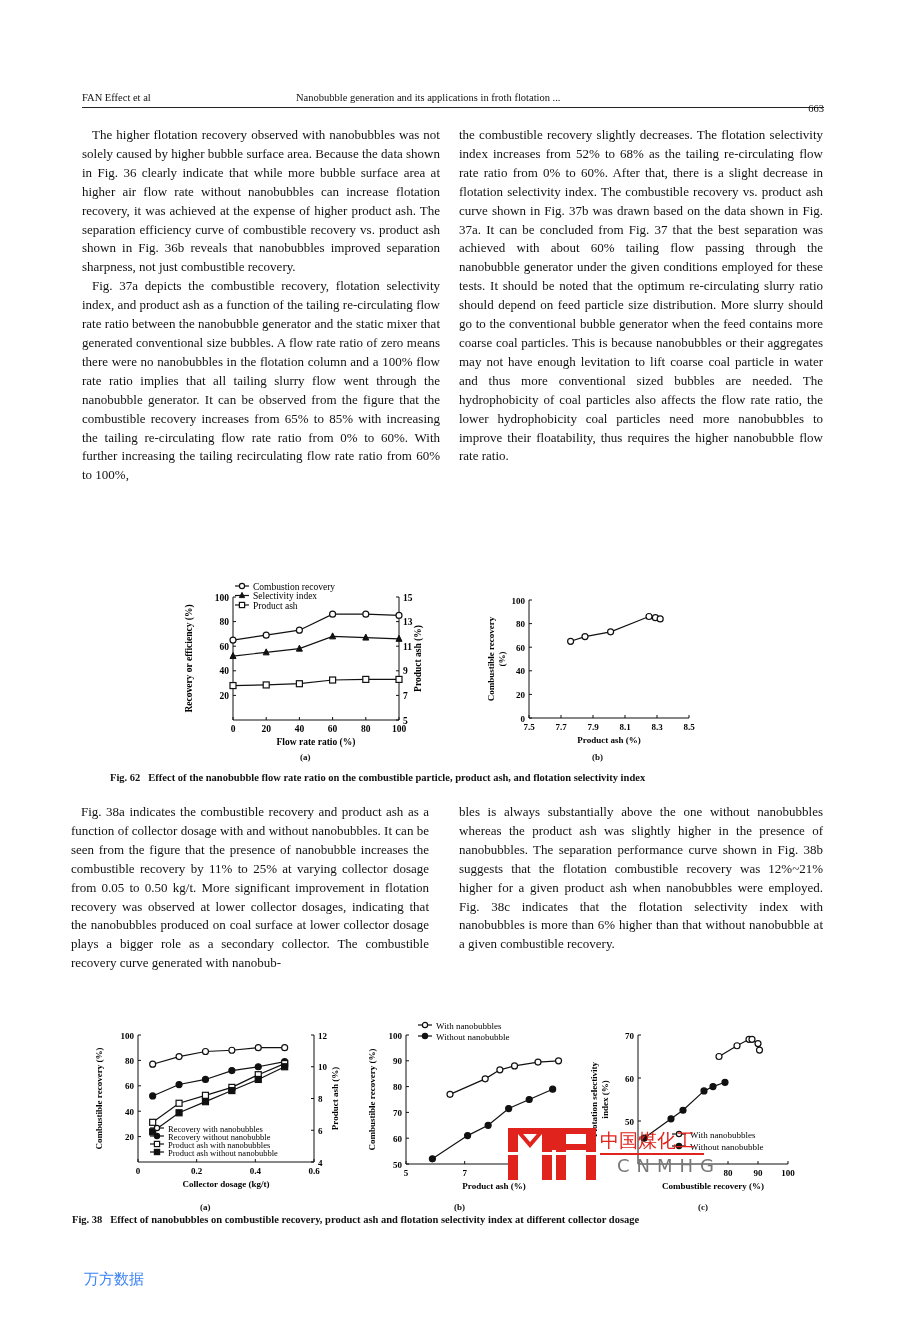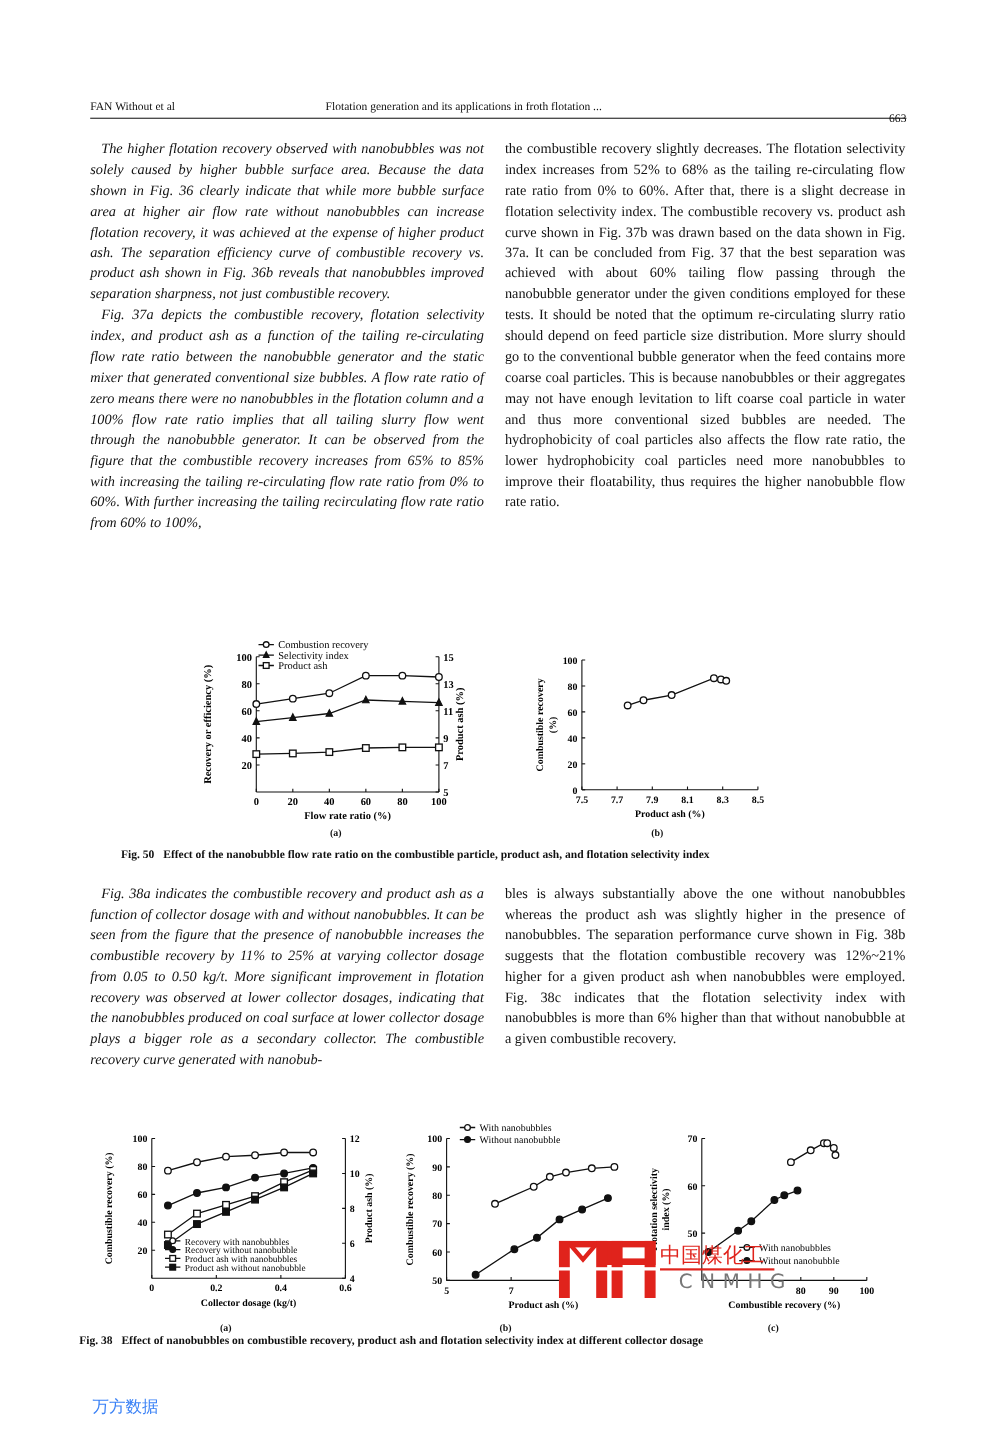--- a/index.html
+++ b/index.html
@@ -3,38 +3,38 @@
 <meta charset="utf-8">
 <style>
   html, body { margin:0; padding:0; background:#fff; }
   body { width:904px; height:1320px; position:relative; overflow:hidden; font-family:"Liberation Serif", serif; color:#111; }
   .header { position:absolute; left:82px; top:91px; width:742px; height:16px; font-size:10.5px; border-bottom:1.2px solid #222; }
   .header .l { position:absolute; left:0; top:1px; }
   .header .c { position:absolute; left:214px; top:1px; }
   .header .r { position:absolute; right:0; top:12px; }
   .col { position:absolute; font-size:13px; line-height:18.9px; text-align:justify; }
   .col p { margin:0; }
-  .indent { text-indent:10px;font-style:italic; }
+  .indent { text-indent:10px; }
   .c1 { left:82px; top:126px; width:358px; }
   .c2 { left:459px; top:126px; width:364px; }
-  .c3 { left:82px; top:803px; width:358px; }
+  .c3 { left:71px; top:803px; width:358px; }
   .c4 { left:459px; top:803px; width:364px; }
   .caption { position:absolute; font-size:10.5px; font-weight:bold; font-family:"Liberation Serif", serif; white-space:nowrap; }
   .caption .num { margin-right:8px; }
   svg text { font-family:"Liberation Serif", serif; }
   .sub { font-size:9px; font-weight:bold; }
   .footer { position:absolute; left:84px; top:1270px; font-size:15px; font-family:"DejaVu Sans", sans-serif; color:#3b82f6; }
   .wm { position:absolute; left:508px; top:1128px; width:175px; height:52px;padding-left:26px; }
 </style>
 </head>
 <body>
 
 <div class="header">
-  <span class="l">FAN Without et al</span>
-  <span class="c">Flotation generation and its applications in froth flotation ...</span>
+  <span class="l">FAN Effect et al</span>
+  <span class="c">Nanobubble generation and its applications in froth flotation ...</span>
   <span class="r">663</span>
 </div>
 
 <div class="col c1">
   <p class="indent">The higher flotation recovery observed with nanobubbles was not solely caused by higher bubble surface area. Because the data shown in Fig. 36 clearly indicate that while more bubble surface area at higher air flow rate without nanobubbles can increase flotation recovery, it was achieved at the expense of higher product ash. The separation efficiency curve of combustible recovery vs. product ash shown in Fig. 36b reveals that nanobubbles improved separation sharpness, not just combustible recovery.</p>
   <p class="indent">Fig. 37a depicts the combustible recovery, flotation selectivity index, and product ash as a function of the tailing re-circulating flow rate ratio between the nanobubble generator and the static mixer that generated conventional size bubbles. A flow rate ratio of zero means there were no nanobubbles in the flotation column and a 100% flow rate ratio implies that all tailing slurry flow went through the nanobubble generator. It can be observed from the figure that the combustible recovery increases from 65% to 85% with increasing the tailing re-circulating flow rate ratio from 0% to 60%. With further increasing the tailing recirculating flow rate ratio from 60% to 100%,</p>
 </div>
 <div class="col c2">
   <p>the combustible recovery slightly decreases. The flotation selectivity index increases from 52% to 68% as the tailing re-circulating flow rate ratio from 0% to 60%. After that, there is a slight decrease in flotation selectivity index. The combustible recovery vs. product ash curve shown in Fig. 37b was drawn based on the data shown in Fig. 37a. It can be concluded from Fig. 37 that the best separation was achieved with about 60% tailing flow passing through the nanobubble generator under the given conditions employed for these tests. It should be noted that the optimum re-circulating slurry ratio should depend on feed particle size distribution. More slurry should go to the conventional bubble generator when the feed contains more coarse coal particles. This is because nanobubbles or their aggregates may not have enough levitation to lift coarse coal particle in water and thus more conventional sized bubbles are needed. The hydrophobicity of coal particles also affects the flow rate ratio, the lower hydrophobicity coal particles need more nanobubbles to improve their floatability, thus requires the higher nanobubble flow rate ratio.</p>
 </div>
@@ -145,21 +145,21 @@
     <circle cx="90.59999999999997" cy="57.3" r="3" fill="#fff" stroke="#111" stroke-width="1.2"></circle>
     <circle cx="104.99999999999994" cy="52.58000000000001" r="3" fill="#fff" stroke="#111" stroke-width="1.2"></circle>
     <circle cx="130.59999999999997" cy="47.86" r="3" fill="#fff" stroke="#111" stroke-width="1.2"></circle>
     <circle cx="169" cy="32.519999999999996" r="3" fill="#fff" stroke="#111" stroke-width="1.2"></circle>
     <circle cx="175.39999999999986" cy="33.7" r="3" fill="#fff" stroke="#111" stroke-width="1.2"></circle>
     <circle cx="180.20000000000005" cy="34.88000000000001" r="3" fill="#fff" stroke="#111" stroke-width="1.2"></circle>
   </svg>
 <div class="sub" style="position:absolute;left:300px;top:752px;">(a)</div>
 <div class="sub" style="position:absolute;left:592px;top:752px;">(b)</div>
 <div class="caption" style="left:110px;top:772px;">
-  <span class="num">Fig. 50</span><span>Effect of the nanobubble flow rate ratio on the combustible particle, product ash, and flotation selectivity index</span>
+  <span class="num">Fig. 62</span><span>Effect of the nanobubble flow rate ratio on the combustible particle, product ash, and flotation selectivity index</span>
 </div>
 
 <div class="col c3">
   <p class="indent">Fig. 38a indicates the combustible recovery and product ash as a function of collector dosage with and without nanobubbles. It can be seen from the figure that the presence of nanobubble increases the combustible recovery by 11% to 25% at varying collector dosage from 0.05 to 0.50 kg/t. More significant improvement in flotation recovery was observed at lower collector dosages, indicating that the nanobubbles produced on coal surface at lower collector dosage plays a bigger role as a secondary collector. The combustible recovery curve generated with nanobub-</p>
 </div>
 <div class="col c4">
   <p>bles is always substantially above the one without nanobubbles whereas the product ash was slightly higher in the presence of nanobubbles. The separation performance curve shown in Fig. 38b suggests that the flotation combustible recovery was 12%~21% higher for a given product ash when nanobubbles were employed. Fig. 38c indicates that the flotation selectivity index with nanobubbles is more than 6% higher than that without nanobubble at a given combustible recovery.</p>
 </div>
 
 <svg id="fig38a" style="position:absolute;left:90px;top:1018px;" width="262" height="180">

